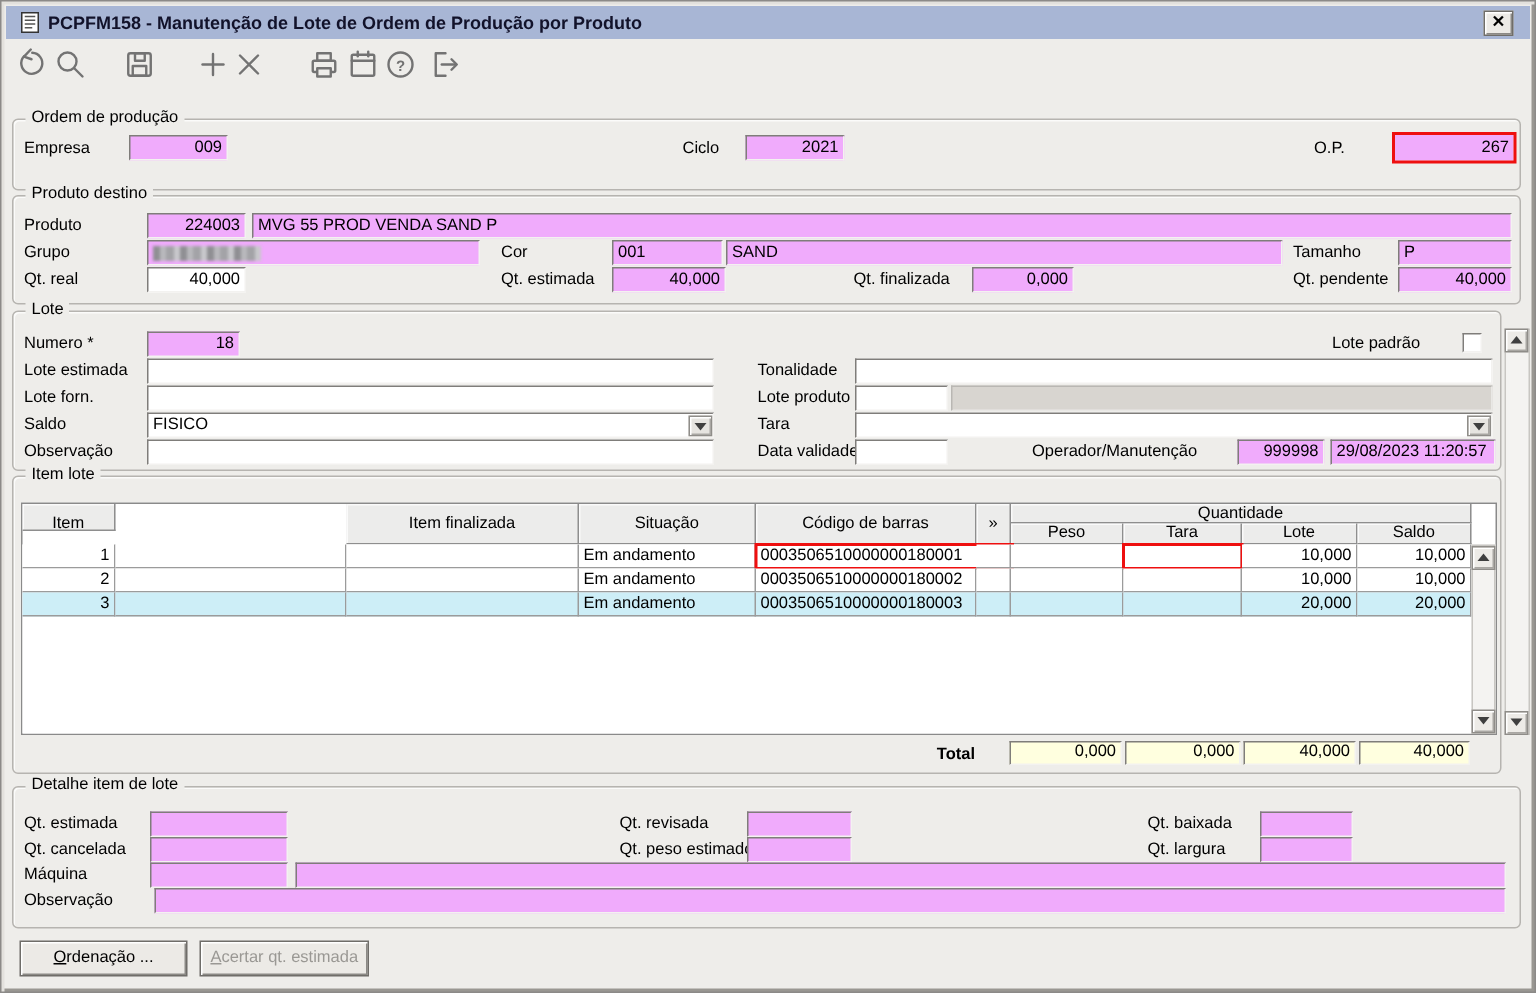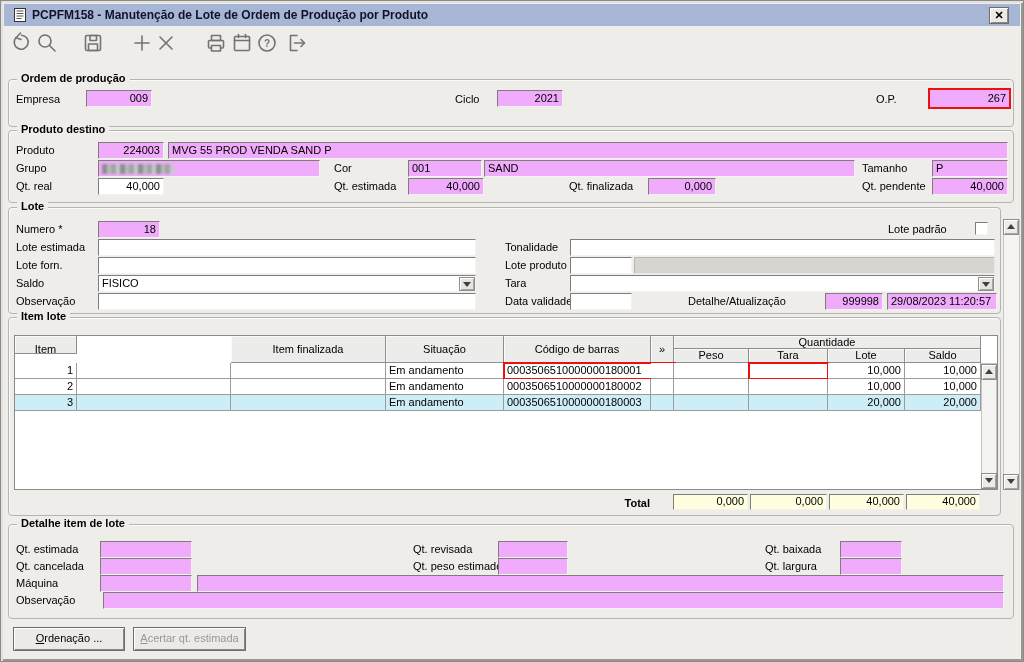--- a/index.html
+++ b/index.html
@@ -7,21 +7,21 @@
     box-shadow:inset 0 0 0 1px #8c8a88, inset 3px 3px 0 #e3e1dd, inset -3px -3px 0 #999792;}
   .lbl{position:absolute;font-size:11px;color:#000;white-space:nowrap;}
   .fld{position:absolute;height:17px;box-sizing:border-box;background:#fff;font-size:11px;line-height:15px;
     padding:0 3px;white-space:nowrap;overflow:hidden;
     border:1px solid;border-color:#7f7d7a #f3f2f0 #f3f2f0 #7f7d7a;}
   .fld.dis{background:#f0abfc;}
   .fld.flat{border-color:#b9b7b3 #e9e8e5 #e9e8e5 #b9b7b3;background:#d8d5d0;}
   .fld.ar{text-align:right;}
   .redbox{outline:2px solid #ee0f0f;outline-offset:-1px;}
   .grp{position:absolute;border:1px solid #b6b4b0;border-radius:4px;box-shadow:inset 1px 1px 0 #fbfbfa;}
-  .leg{position:absolute;top:-8px;left:8px;background:#eeedea;padding:0 4px;font-size:11px;font-weight:bold;white-space:nowrap;}
+  .leg{position:absolute;top:-8px;left:8px;background:#eeedea;padding:0 4px;font-size:11px;font-weight:normal;white-space:nowrap;}
   .titlebar{position:absolute;left:4px;top:4px;width:1016px;height:22px;background:#a8b6d5;}
   .titletext{position:absolute;left:28px;top:0;line-height:22px;font-size:12px;font-weight:bold;color:#12122a;}
   .closebtn{position:absolute;left:985px;top:3px;width:20px;height:17px;background:#eceae6;text-align:center;
     font-size:11px;font-weight:bold;line-height:15px;box-sizing:border-box;
     border:1px solid #6f6d69;box-shadow:inset 1px 1px 0 #fff, inset -1px -1px 0 #8b8985;}
   .tbtn{position:absolute;top:32px;width:24px;height:24px;}
   .tbtn svg{stroke:#737373;fill:none;stroke-width:1.6;stroke-linecap:round;stroke-linejoin:round;}
   .cb{position:absolute;width:13px;height:13px;background:#fff;box-sizing:border-box;
     border:1px solid;border-color:#7f7d7a #f3f2f0 #f3f2f0 #7f7d7a;}
   .combo-btn{position:absolute;top:1px;width:16px;height:14px;background:#e6e4e0;box-sizing:border-box;
@@ -193,21 +193,21 @@
     <span></span>
     <div class="combo-btn" style="left:407px">
         <div class="tri-down"></div>
       </div>
   </div>
 
   <span class="lbl" style="left:16px;top:295px">Observação</span>
   <div class="fld" style="left:98px;top:293px;width:378px"></div>
   <span class="lbl" style="left:505px;top:295px">Data validade</span>
   <div class="fld" style="left:570px;top:293px;width:62px"></div>
-  <span class="lbl" style="left:688px;top:295px">Detalhe/Atualização</span>
+  <span class="lbl" style="left:688px;top:295px">Operador/Manutenção</span>
   <div class="fld dis ar" style="left:825px;top:293px;width:58px">999998</div>
   <div class="fld dis" style="left:887px;top:293px;width:110px">29/08/2023 11:20:57</div>
 
   <div class="grp" style="left:8px;top:317px;width:991px;height:197px">
     <span class="leg">Item lote</span>
   </div>
 
   <div class="tablewrap">
 
     <div class="hcell" style="left:0;top:0;width:62px;height:18px;line-height:26px">Item</div>

